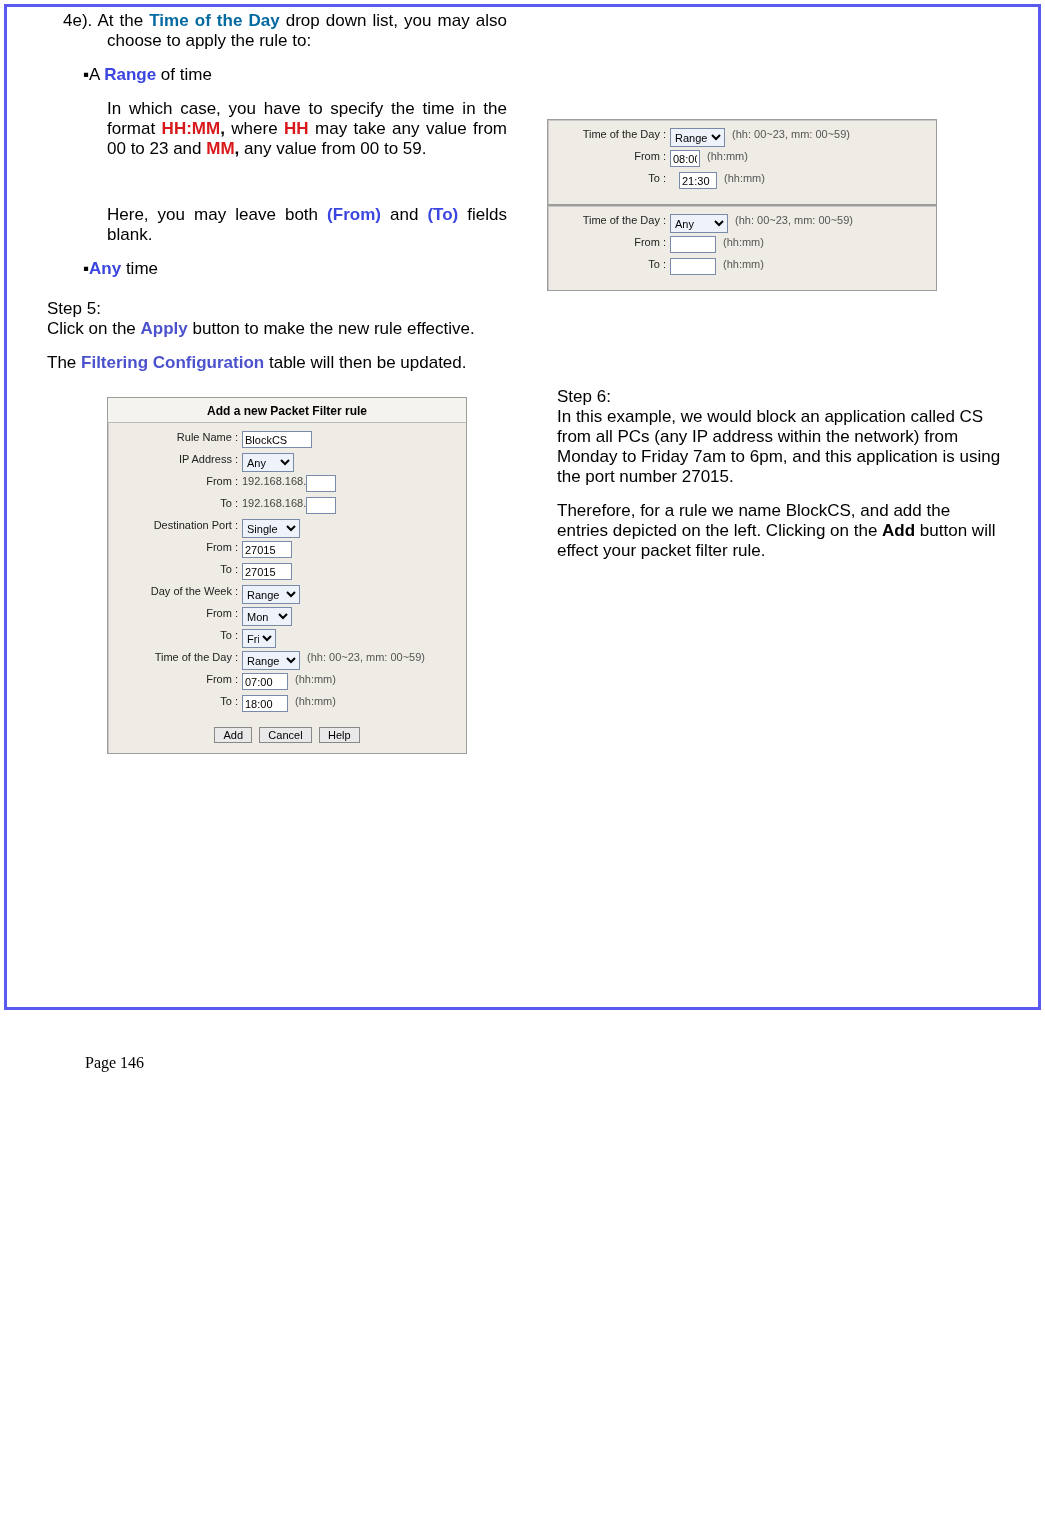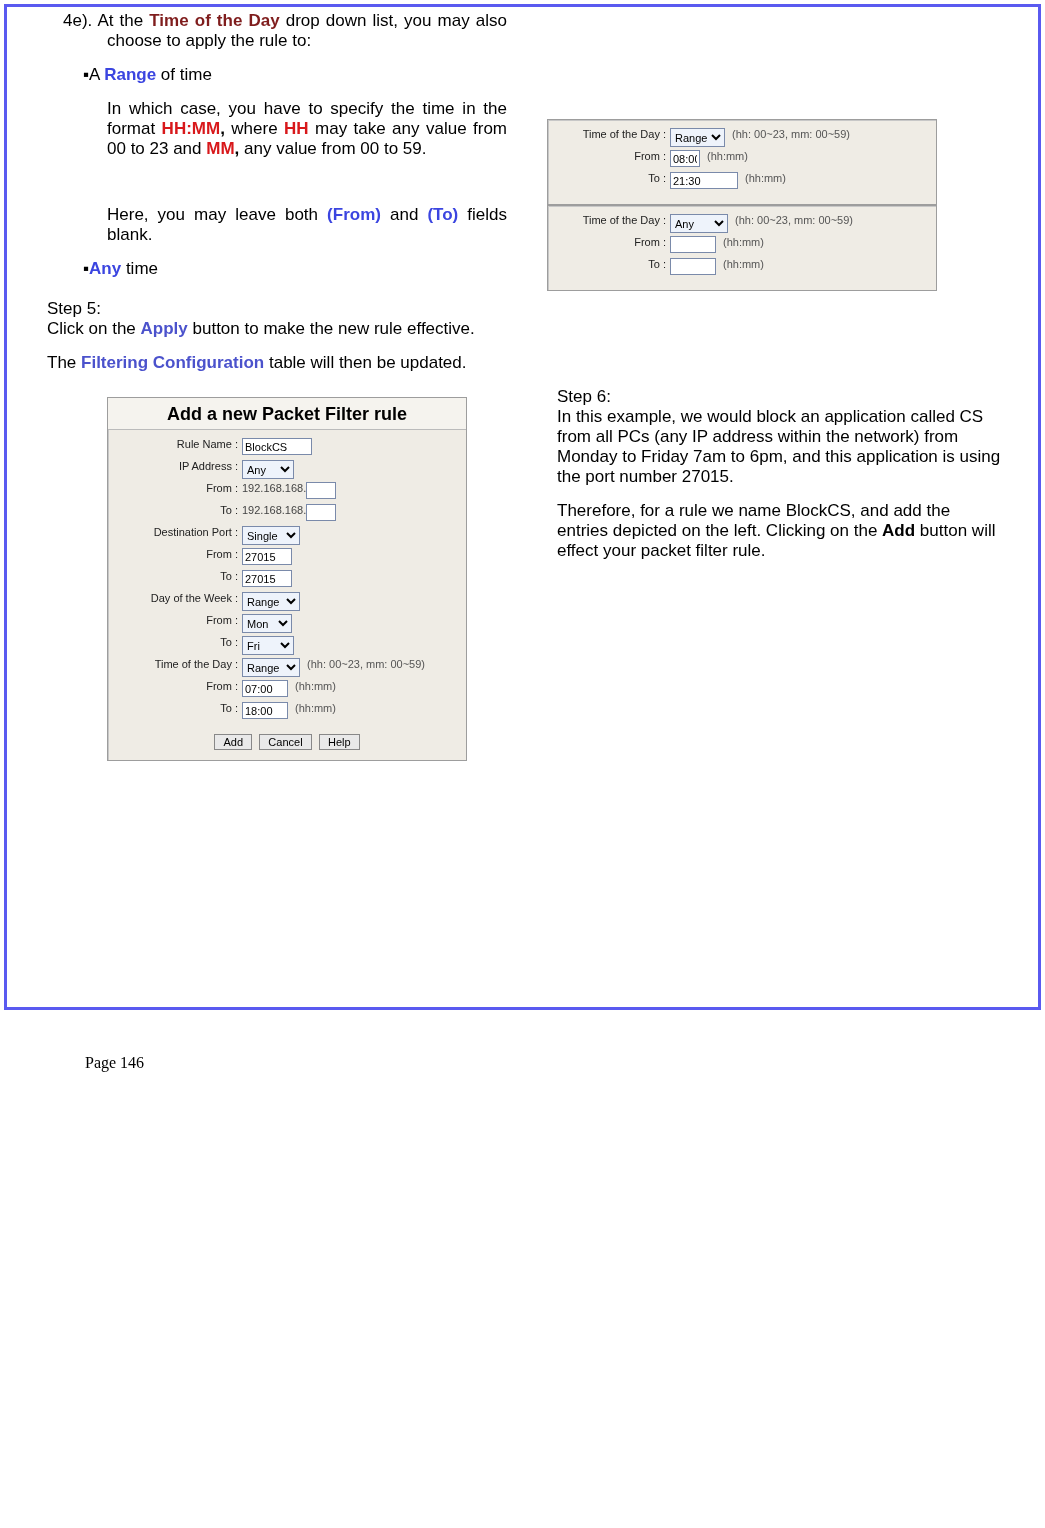--- a/index.html
+++ b/index.html
@@ -21,21 +21,21 @@
     min-height:1000px;
   }
   .row{display:flex;align-items:flex-start;}
   .col-left{width:460px;flex-shrink:0;}
   .col-right{flex:1;padding-left:40px;}
   .para{margin-bottom:14px;}
   .hang{padding-left:60px;text-indent:-44px;}
   .sub{padding-left:60px;text-indent:0;}
   .bullet{padding-left:60px;text-indent:-24px;}
   .bold{font-weight:bold;}
-  .green{color:#7f1d1d;font-weight:bold;}
+  .green{color:#0369a1;font-weight:bold;}
   .red{color:#d8181b;font-weight:bold;}
   .blue{color:#3b45e0;font-weight:bold;}
   .bluep{color:#4b52cc;font-weight:bold;}
   .just{text-align:justify;}
   .step-label{margin-bottom:0;}
   
   .fig{
     border:1px solid #9d9d9d;
     background:#efece5;
     font-family:"Segoe UI",Tahoma,sans-serif;
@@ -52,21 +52,21 @@
     padding:0 2px;box-sizing:border-box;font-family:Tahoma,sans-serif;
   }
   .fig select.sel{
     height:19px;font-size:11px;border:1px solid #7a8aaa;background:#eef3fb;
     font-family:Tahoma,sans-serif;
   }
   .fig .hint{font-size:11px;color:#555;padding-left:7px;}
   .fig .ipstatic{font-size:11px;color:#444;}
   .fig-title{
     text-align:center;font-weight:bold;color:#000;
-    font-family:Tahoma,Verdana,sans-serif;font-size:18px;
+    font-family:Tahoma,Verdana,sans-serif;font-size:12px;
     border-bottom:1px solid #bbb;margin:-8px -10px 8px -10px;
     padding:6px 0 4px 0;background:#f5f3ee;
   }
   .fig-buttons{text-align:center;padding-top:10px;}
   .fig-buttons button{
     font-size:11px;font-family:Tahoma,sans-serif;
     padding:1px 8px;border:1px solid #888;background:#e9e9e9;
     margin:0 2px;
   }
   .fig-small{width:390px;}
@@ -108,21 +108,21 @@
           <select class="sel"><option>Range</option></select>
           <span class="hint">(hh: 00~23, mm: 00~59)</span>
         </div>
         <div class="frow">
           <div class="lab">From :</div>
           <input class="txt" style="width: 30px;" value="08:00">
           <span class="hint">(hh:mm)</span>
         </div>
         <div class="frow">
           <div class="lab">To :</div>
-          <input class="txt" style="width: 68px;" value="21:30">
+          <input class="txt" style="width: 38px; margin-left: 9px;" value="21:30">
           <span class="hint">(hh:mm)</span>
         </div>
       </div>
     </div>
   </div>
 
   <div class="row">
     <div class="col-left">
       <div class="para sub just">
         <span>Here, you may leave both </span><span class="blue">(From)</span><span> and </span><span class="blue">(To)</span><span> fields blank.</span>
@@ -198,21 +198,21 @@
         <div class="frow">
           <div class="lab">Day of the Week :</div>
           <select class="sel" style="width:58px"><option>Range</option></select>
         </div>
         <div class="frow">
           <div class="lab">From :</div>
           <select class="sel" style="width:50px"><option>Mon</option></select>
         </div>
         <div class="frow">
           <div class="lab">To :</div>
-          <select class="sel" style="width:52px"><option>Fri</option></select>
+          <select class="sel" style="width:34px"><option>Fri</option></select>
         </div>
         <div class="frow">
           <div class="lab">Time of the Day :</div>
           <select class="sel" style="width:58px"><option>Range</option></select>
           <span class="hint">(hh: 00~23, mm: 00~59)</span>
         </div>
         <div class="frow">
           <div class="lab">From :</div>
           <input class="txt" style="width: 46px;" value="07:00">
           <span class="hint">(hh:mm)</span>

